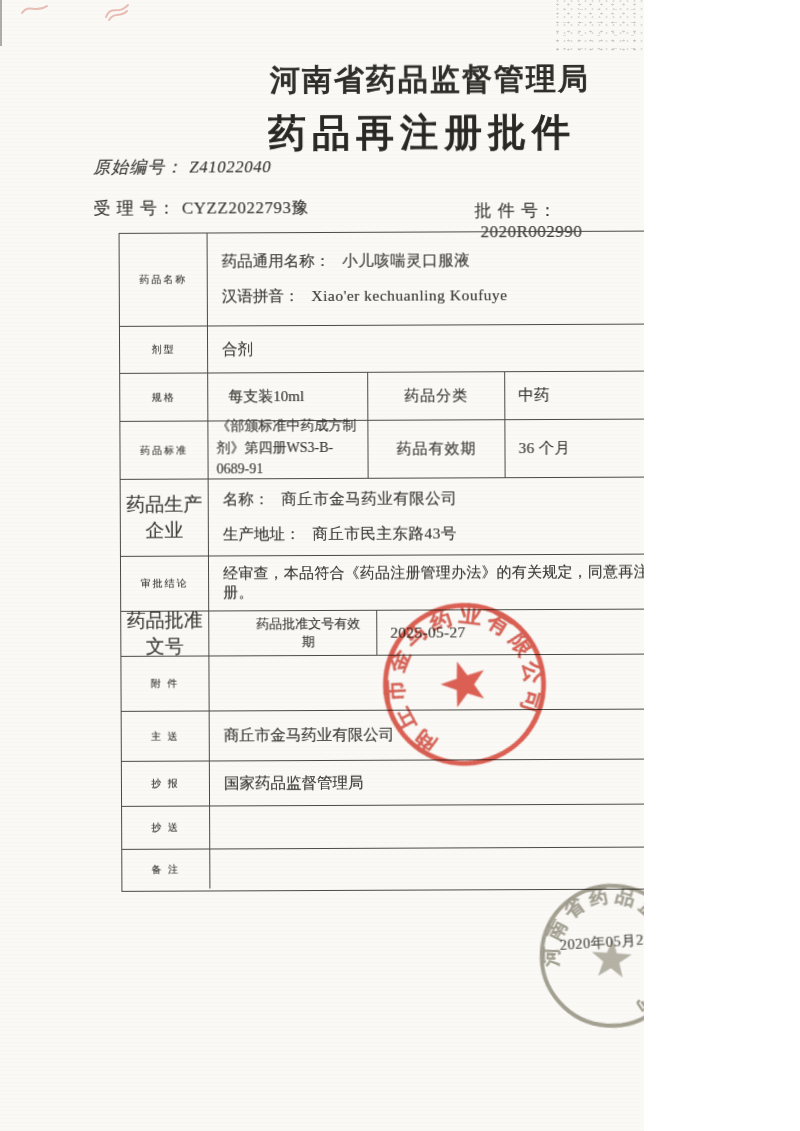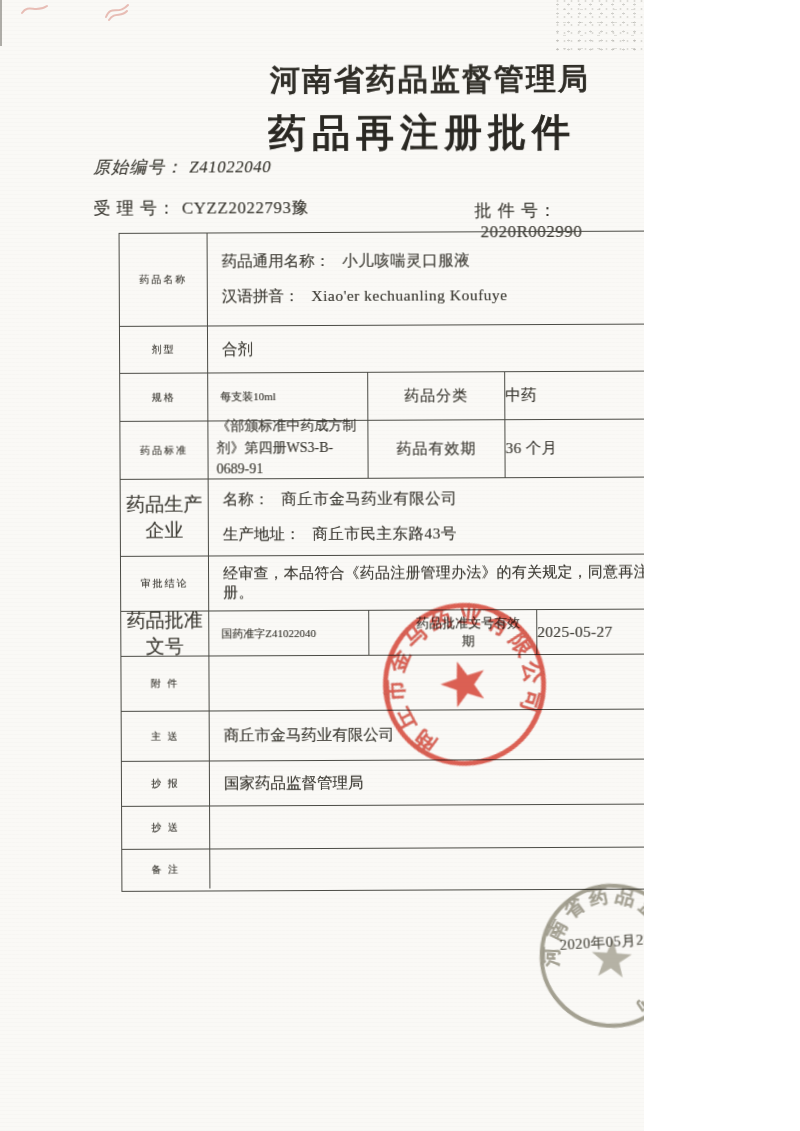--- a/index.html
+++ b/index.html
@@ -35,27 +35,27 @@
   .r1{height:93px}.r2{height:47px}.r3{height:48px}.r4{height:58px}.r5{height:77px}
   .r6{height:55px}.r7{height:45px}.r8{height:55px}.r9{height:50px}.r10{height:45px}
   .r11{height:43px}.r12{height:39px}
   .t-label { flex:0 0 88px; display:flex; align-items:center; justify-content:center;
     text-align:center; border-right:1.5px solid #4a4a44; font-size:10px; letter-spacing:2px; padding:0 2px; }
   .t-label.small { font-size:19px; letter-spacing:0;text-align:center; }
   .t-value { flex:1; display:flex; align-items:center; padding-left:14px; font-size:15.5px; }
   .t-value.multi { flex-direction:column; align-items:flex-start; justify-content:center; gap:14px; }
   .t-value .line { display:block; }
   .t-value .gap { margin-left:12px; letter-spacing:.5px; }
-  .t-v1 { flex:0 0 160px; display:flex; align-items:center; padding-left:12px;
-    border-right:1.5px solid #4a4a44; font-size:11px; }
+  .t-v1 { flex:0 0 160px; display:flex; align-items:center; padding-left:20px;
+    border-right:1.5px solid #4a4a44; font-size:15px; }
   .t-v1.wrap { font-size:14px; line-height:1.55; padding:4px 3px 8px 8px; letter-spacing:0; }
   .t-l2 { flex:0 0 137px; display:flex; align-items:center; justify-content:center; text-align:center;
     border-right:1.5px solid #4a4a44; font-size:15px; letter-spacing:1px; padding:0 16px; }
   .t-l2.small { font-size:13px; letter-spacing:0;margin-left:31px; }
-  .t-v2 { flex:1; display:flex; align-items:center; font-size:15.5px; letter-spacing:.3px; }
+  .t-v2 { flex:1; display:flex; align-items:center; padding-left:13px; font-size:15.5px; letter-spacing:.3px; }
   .conclusion-text { font-size:15px; letter-spacing:.2px; }
 
   
   .seal { position:absolute; mix-blend-mode:multiply; }
   .company-seal { left:378px; top:599px; width:172px; height:172px; z-index:5;
     transform:rotate(-18deg); opacity:.88; filter:blur(.3px); }
   .agency-seal { left:532px; top:879px; width:156px; height:156px; z-index:4;
     transform:rotate(4deg); opacity:.8; filter:blur(.35px); }
   .seal text { font-family:"Liberation Serif","DejaVu Serif",serif; font-weight:600; }
   .seal-date { position:absolute; left:558px; top:933px; width:130px; z-index:6;
@@ -144,21 +144,20 @@
         </div>
       </div>
 
       <div class="t-row r6">
         <div class="t-label">审批结论</div>
         <div class="t-value conclusion-text">经审查，本品符合《药品注册管理办法》的有关规定，同意再注册。</div>
       </div>
 
       <div class="t-row r7">
         <div class="t-label small">药品批准文号</div>
-        <div class="t-v1">国药准字Z41022040</div>
         <div class="t-l2 small">药品批准文号有效期</div>
         <div class="t-v2">2025-05-27</div>
       </div>
 
       <div class="t-row r8">
         <div class="t-label">附 件</div>
         <div class="t-value"></div>
       </div>
 
       <div class="t-row r9">

